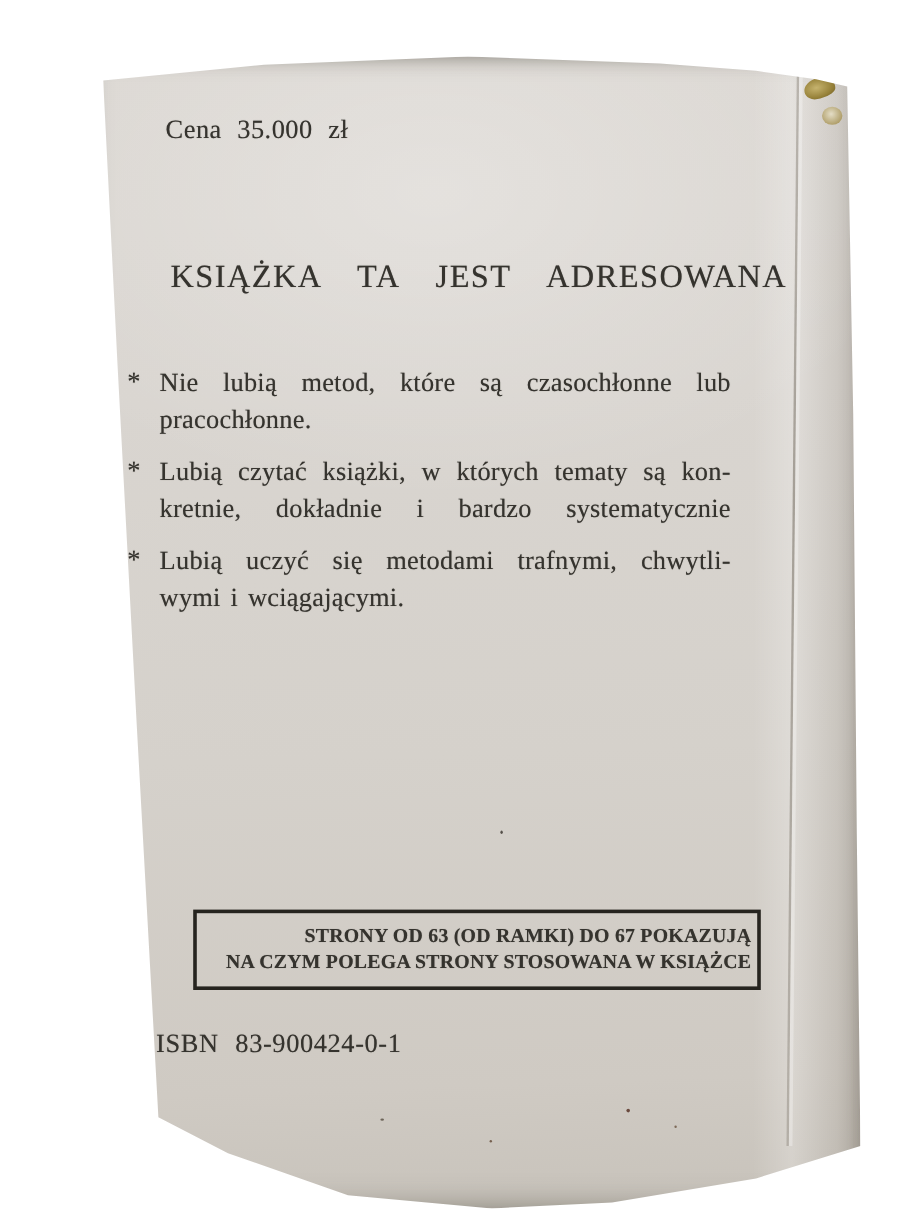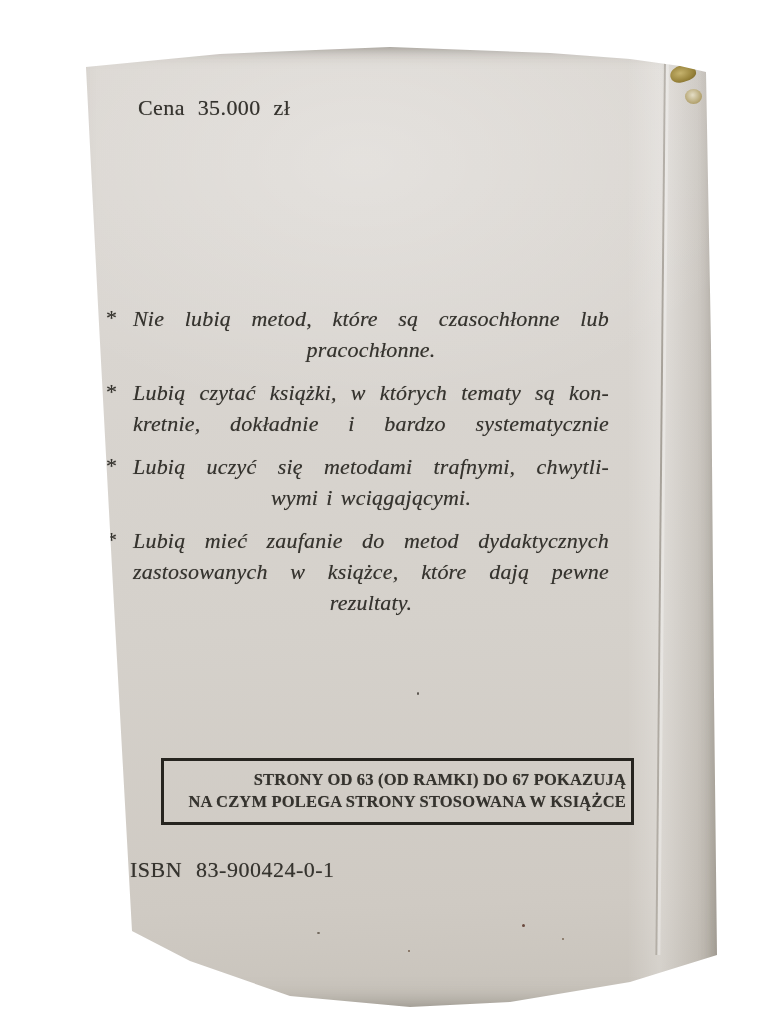--- a/index.html
+++ b/index.html
@@ -61,23 +61,23 @@
   .bullets { position: absolute; left: 36px; top: 258px; width: 506px; }
   .bullet { display: flex; margin-bottom: 12px; }
   .marker {
     width: 27px; flex: 0 0 27px;
     font-size: 22px; padding-top: 2px;
     color: #35332e; text-shadow: 0 0 0.7px rgba(53,51,46,0.55);
   }
   .blines {
     width: 476px;
     font-size: 22px; line-height: 31px; letter-spacing: 0.2px; word-spacing: 2.5px;
-    color: #35332e; text-shadow: 0 0 0.7px rgba(53,51,46,0.55); font-style: italic;
+    color: #35332e; text-shadow: 0 0 0.7px rgba(53,51,46,0.55);
   }
-  .lline { text-align: center; }
+  .lline { text-align: left; }
 
   .info-box {
     left: 59px; top: 713px; width: 457px;
     border: 3px solid #26241f;
     padding: 8px 5px 9px;
   }
   .box-line {
     text-align: right; font-weight: bold;
     font-size: 16.5px; line-height: 22px; letter-spacing: 0.2px;
   }
@@ -118,20 +118,21 @@
 </head>
 <body>
 
 <div class="photo">
   <div class="book">
     <div class="shade"></div>
 
     <div class="txt price">Cena 35.000 zł</div>
 
     <div class="txt heading">
+      <div class="jline">KSIĄŻKA TA JEST ADRESOWANA</div>
     </div>
 
     <div class="bullets">
       <div class="bullet">
         <div class="marker">*</div>
         <div class="blines">
           <div class="jline">Nie lubią metod, które są czasochłonne lub</div>
           <div class="lline">pracochłonne.</div>
         </div>
       </div>
@@ -142,28 +143,20 @@
           <div class="jline">kretnie, dokładnie i bardzo systematycznie</div>
         </div>
       </div>
       <div class="bullet">
         <div class="marker">*</div>
         <div class="blines">
           <div class="jline">Lubią uczyć się metodami trafnymi, chwytli-</div>
           <div class="lline">wymi i wciągającymi.</div>
         </div>
       </div>
-      <div class="bullet">
-        <div class="marker">*</div>
-        <div class="blines">
-          <div class="jline">Lubią mieć zaufanie do metod dydaktycznych</div>
-          <div class="jline">zastosowanych w książce, które dają pewne</div>
-          <div class="lline">rezultaty.</div>
-        </div>
-      </div>
     </div>
 
     <div class="txt info-box">
       <div class="box-line">STRONY OD 63 (OD RAMKI) DO 67 POKAZUJĄ</div>
       <div class="box-line">NA CZYM POLEGA STRONY STOSOWANA W KSIĄŻCE</div>
     </div>
 
     <div class="txt isbn">ISBN 83-900424-0-1</div>
 
     <div class="crease"></div>

